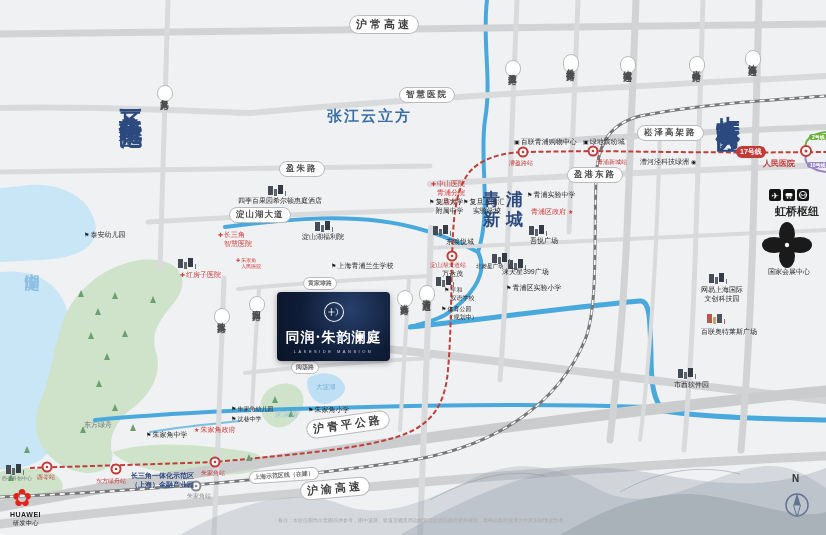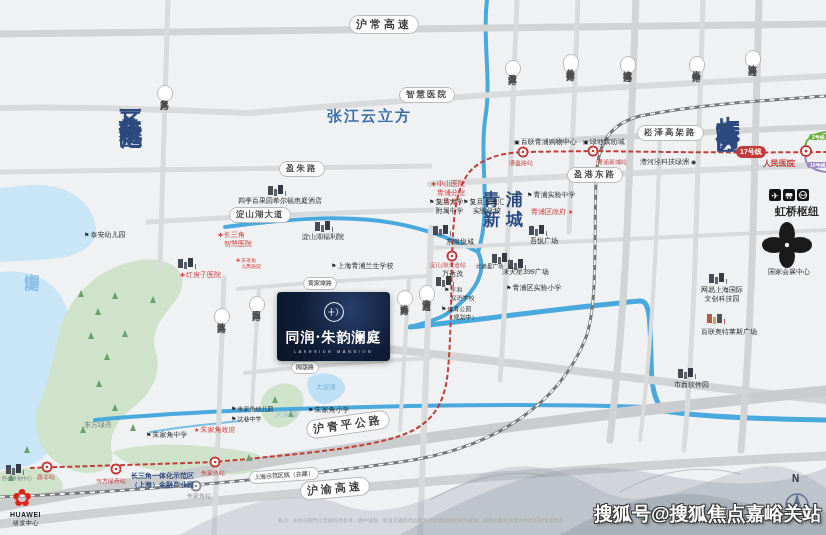--- a/index.html
+++ b/index.html
@@ -304,15 +304,14 @@
   <div class="water-lbl" style="left:316px;top:383px">大淀湖</div>
 
   <div class="huawei-flower" style="left:12px;top:486px">✿</div>
   <div class="huawei-txt" style="left:10px;top:511px">HUAWEI</div>
   <div class="huawei-txt" style="left:13px;top:519px;font-weight:normal;font-size:6px">研发中心</div>
 
   <div class="l" style="left:792px;top:473px;font-size:10px;font-weight:bold;color:#333">N</div>
 
   <div class="disc" style="left:278px;top:517px">备注：本区位图为示意图仅供参考，图中道路、轨道交通及周边配套信息源自政府相关规划，最终以政府批准文件及实际情况为准。</div>
 
-  <div class="wm" style="left:594px;top:501px">搜狐号@搜狐焦点嘉峪关站</div>
 
 </div>
 
 </body></html>

